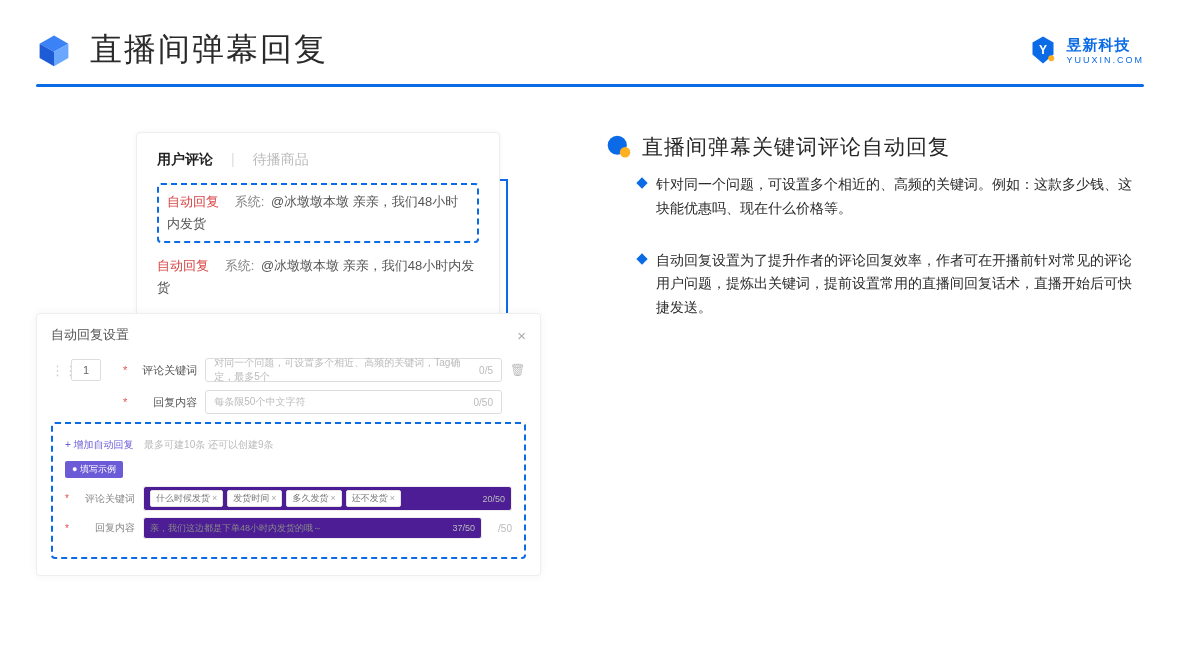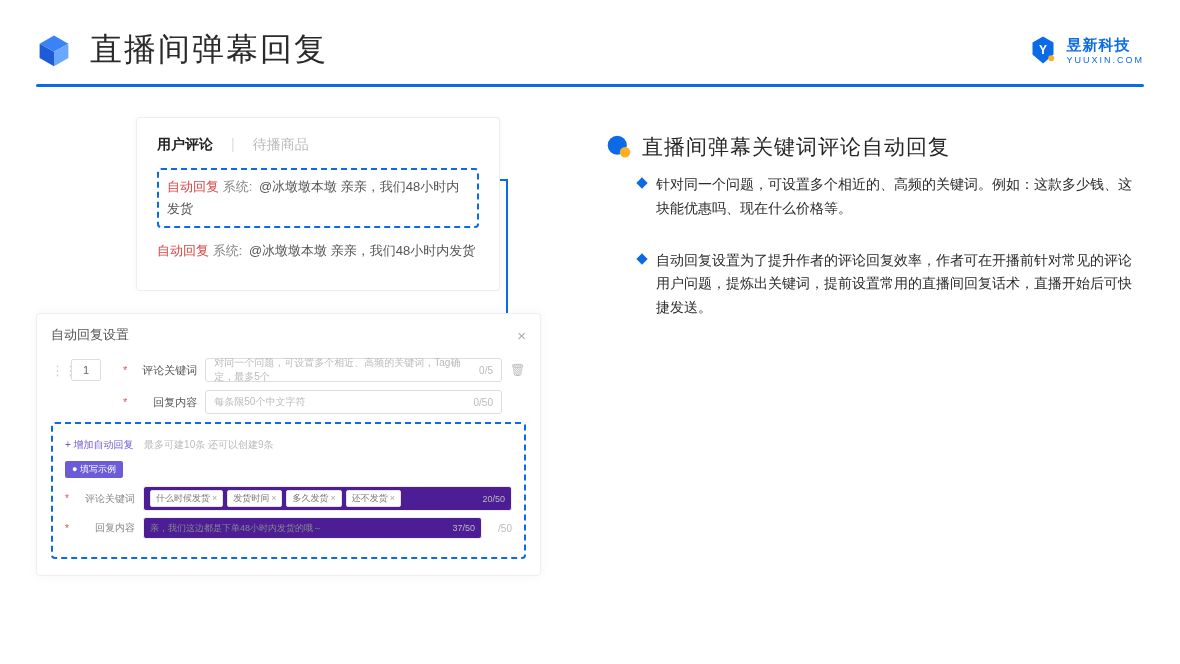--- a/index.html
+++ b/index.html
@@ -14,27 +14,27 @@
 .logo-text { color: #0b6be6; font-size: 15px; font-weight: 600; letter-spacing: 1px; }
 .logo-sub { color: #0b6be6; font-size: 9px; letter-spacing: 2px; display:block; }
 .header-line { height: 3px; background: #0b6be6; margin: 0 36px 12px; border-radius: 2px; }
 
 
 .content { display: flex; padding: 18px 36px; gap: 60px; }
 .left { position: relative; width: 510px; }
 .right { flex: 1; padding-top: 16px; }
 
 
-.card-comments { position: absolute; top: 0; left: 100px; width: 364px; background:#fff; border:1px solid #eee; border-radius:4px; padding:18px 20px; box-shadow:0 0 6px rgba(0,0,0,.04); }
+.card-comments { position: absolute; top: 15px; left: 100px; width: 364px; background:#fff; border:1px solid #eee; border-radius:4px; padding:18px 20px; box-shadow:0 0 6px rgba(0,0,0,.04); }
 .tabs { display:flex; gap:18px; font-size:14px; margin-bottom:14px; }
 .tab-active { color:#222; font-weight:600; }
 .tab-inactive { color:#bbb; }
 .tab-sep { color:#ddd; }
 .comment-row { font-size:13px; line-height:1.7; margin-bottom:10px; color:#555; }
-.comment-row .auto { color:#d84545; margin-right:0; }
+.comment-row .auto { color:#d84545; margin-right:12px; }
 .comment-row .sys { color:#888; margin-right:3px; }
 .comment-highlight { border:2px dashed #0b6be6; border-radius:4px; padding:6px 8px; margin-bottom:12px; }
 
 
 .card-settings { position:absolute; top:196px; left:0; width:505px; background:#fff; border:1px solid #eee; border-radius:4px; padding:12px 14px 16px; box-shadow:0 0 10px rgba(0,0,0,.05); }
 .settings-title { font-size:13px; color:#555; font-weight:500; margin-bottom:14px; display:flex; justify-content:space-between; align-items:center; }
 .close-x { color:#aaa; font-size:15px; cursor:pointer; }
 
 .form-row { display:flex; align-items:center; gap:8px; font-size:11px; margin-bottom:8px; }
 .drag-dots { color:#ccc; font-size:13px; width:12px; text-align:center; }

